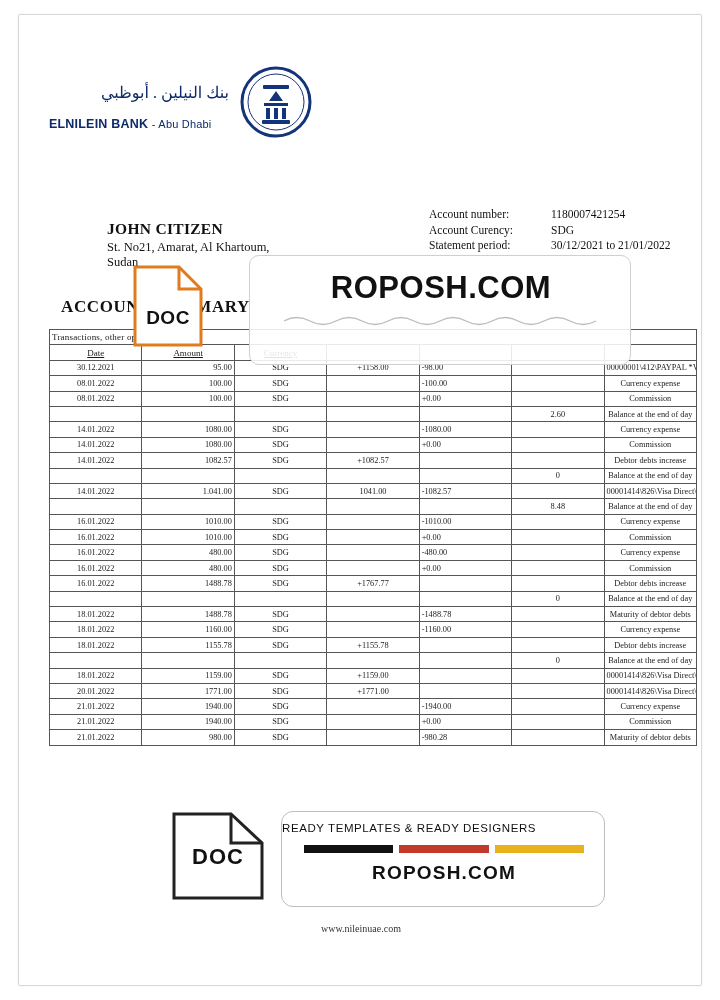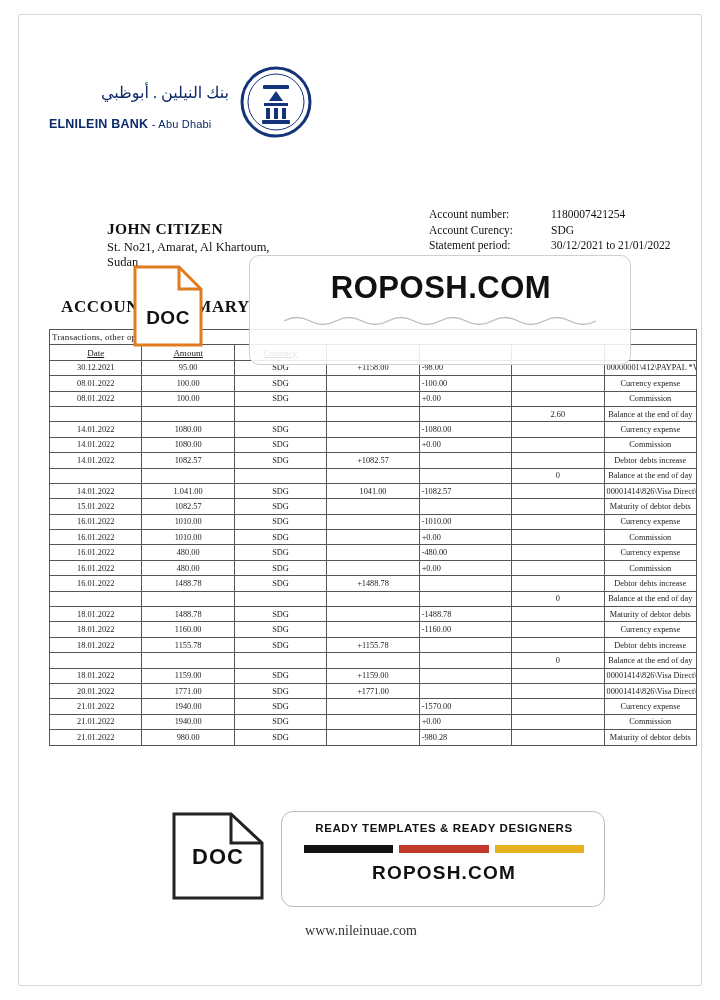--- a/index.html
+++ b/index.html
@@ -156,21 +156,21 @@
     letter-spacing: 0.2px;
   }
   .r-head td {
     text-align: center;
     font-size: 9px;
     font-weight: bold;
     height: 16px;
     text-decoration: underline;
   }
   .c-date  { width: 62px; text-align: center; }
-  .c-amt   { width: 60px; text-align: center; }
+  .c-amt   { width: 60px; text-align: right; }
   .c-cur   { width: 52px; text-align: center; }
   .c-in    { width: 66px; text-align: center; }
   .c-out   { width: 66px; text-align: left; }
   .c-bal   { width: 60px; text-align: center; }
   .c-desc  { width: 282px; text-align: center; }
   .desc-l  { text-align: center; }
 
   
   .wm-top {
     position: absolute;
@@ -258,24 +258,23 @@
     width: 324px;
     height: 96px;
     background: #fff;
     border: 1px solid #bdbdbd;
     border-radius: 12px;
     box-sizing: border-box;
   }
   .footer-card .line1 {
     position: absolute;
     left: 0; top: 10px; width: 324px;
-    text-align: center;
     font-family: "Liberation Sans", sans-serif;
     font-size: 11.5px;
-    font-weight: bold;
+    font-weight: normal;
     color: #111;
     letter-spacing: 0.6px;
   }
   .bars {
     position: absolute;
     left: 22px;
     top: 33px;
     width: 280px;
     height: 8px;
     display: flex;
@@ -292,21 +291,21 @@
     color: #111;
     letter-spacing: 1.2px;
   }
 
   .site {
     position: absolute;
     left: 0;
     top: 908px;
     width: 684px;
     text-align: center;
-    font-size: 14px;
+    font-size: 10px;
     color: #333;
     font-family: "Liberation Serif", serif;
   }
 </style>
 </head>
 <body>
 
 <div id="page">
   <div class="sheet">
 
@@ -446,120 +445,120 @@
             <tr>
               <td class="c-date">14.01.2022</td>
               <td class="c-amt">1.041.00</td>
               <td class="c-cur">SDG</td>
               <td class="c-in">1041.00</td>
               <td class="c-out">-1082.57</td>
               <td class="c-bal"></td>
               <td class="c-desc desc-l">00001414\826\Visa  Direct\Skrill Ltd</td>
             </tr>
             <tr>
-              <td class="c-date">15.01.2022</td>
-              <td class="c-amt">1082.57</td>
-              <td class="c-cur">SDG</td>
-              <td class="c-in"></td>
-              <td class="c-out"></td>
-              <td class="c-bal"></td>
-              <td class="c-desc desc-l">Maturity of debtor debts</td>
-            </tr>
-            <tr>
-              <td class="c-date">16.01.2022</td>
-              <td class="c-amt">1010.00</td>
-              <td class="c-cur">SDG</td>
-              <td class="c-in"></td>
-              <td class="c-out">-1010.00</td>
-              <td class="c-bal"></td>
-              <td class="c-desc desc-l">Currency expense</td>
-            </tr>
-            <tr>
-              <td class="c-date">16.01.2022</td>
-              <td class="c-amt">1010.00</td>
-              <td class="c-cur">SDG</td>
-              <td class="c-in"></td>
-              <td class="c-out">+0.00</td>
-              <td class="c-bal"></td>
-              <td class="c-desc desc-l">Commission</td>
-            </tr>
-            <tr>
-              <td class="c-date">16.01.2022</td>
-              <td class="c-amt">480.00</td>
-              <td class="c-cur">SDG</td>
-              <td class="c-in"></td>
-              <td class="c-out">-480.00</td>
-              <td class="c-bal"></td>
-              <td class="c-desc desc-l">Currency expense</td>
-            </tr>
-            <tr>
-              <td class="c-date">16.01.2022</td>
-              <td class="c-amt">480.00</td>
-              <td class="c-cur">SDG</td>
-              <td class="c-in"></td>
-              <td class="c-out">+0.00</td>
-              <td class="c-bal"></td>
-              <td class="c-desc desc-l">Commission</td>
-            </tr>
-            <tr>
-              <td class="c-date">16.01.2022</td>
-              <td class="c-amt">1488.78</td>
-              <td class="c-cur">SDG</td>
-              <td class="c-in">+1488.78</td>
-              <td class="c-out"></td>
-              <td class="c-bal"></td>
-              <td class="c-desc desc-l">Debtor debts increase</td>
-            </tr>
-            <tr>
               <td class="c-date"></td>
               <td class="c-amt"></td>
               <td class="c-cur"></td>
               <td class="c-in"></td>
               <td class="c-out"></td>
-              <td class="c-bal">0</td>
+              <td class="c-bal">8.48</td>
               <td class="c-desc desc-l">Balance at the end of day</td>
             </tr>
             <tr>
-              <td class="c-date">18.01.2022</td>
+              <td class="c-date">16.01.2022</td>
+              <td class="c-amt">1010.00</td>
+              <td class="c-cur">SDG</td>
+              <td class="c-in"></td>
+              <td class="c-out">-1010.00</td>
+              <td class="c-bal"></td>
+              <td class="c-desc desc-l">Currency expense</td>
+            </tr>
+            <tr>
+              <td class="c-date">16.01.2022</td>
+              <td class="c-amt">1010.00</td>
+              <td class="c-cur">SDG</td>
+              <td class="c-in"></td>
+              <td class="c-out">+0.00</td>
+              <td class="c-bal"></td>
+              <td class="c-desc desc-l">Commission</td>
+            </tr>
+            <tr>
+              <td class="c-date">16.01.2022</td>
+              <td class="c-amt">480.00</td>
+              <td class="c-cur">SDG</td>
+              <td class="c-in"></td>
+              <td class="c-out">-480.00</td>
+              <td class="c-bal"></td>
+              <td class="c-desc desc-l">Currency expense</td>
+            </tr>
+            <tr>
+              <td class="c-date">16.01.2022</td>
+              <td class="c-amt">480.00</td>
+              <td class="c-cur">SDG</td>
+              <td class="c-in"></td>
+              <td class="c-out">+0.00</td>
+              <td class="c-bal"></td>
+              <td class="c-desc desc-l">Commission</td>
+            </tr>
+            <tr>
+              <td class="c-date">16.01.2022</td>
               <td class="c-amt">1488.78</td>
               <td class="c-cur">SDG</td>
-              <td class="c-in"></td>
-              <td class="c-out">-1488.78</td>
-              <td class="c-bal"></td>
-              <td class="c-desc desc-l">Maturity of debtor debts</td>
-            </tr>
-            <tr>
-              <td class="c-date">18.01.2022</td>
-              <td class="c-amt">1160.00</td>
-              <td class="c-cur">SDG</td>
-              <td class="c-in"></td>
-              <td class="c-out">-1160.00</td>
-              <td class="c-bal"></td>
-              <td class="c-desc desc-l">Currency expense</td>
-            </tr>
-            <tr>
-              <td class="c-date">18.01.2022</td>
-              <td class="c-amt">1155.78</td>
-              <td class="c-cur">SDG</td>
-              <td class="c-in">+1155.78</td>
+              <td class="c-in">+1767.77</td>
               <td class="c-out"></td>
               <td class="c-bal"></td>
               <td class="c-desc desc-l">Debtor debts increase</td>
             </tr>
             <tr>
               <td class="c-date"></td>
               <td class="c-amt"></td>
               <td class="c-cur"></td>
               <td class="c-in"></td>
               <td class="c-out"></td>
               <td class="c-bal">0</td>
               <td class="c-desc desc-l">Balance at the end of day</td>
             </tr>
             <tr>
               <td class="c-date">18.01.2022</td>
+              <td class="c-amt">1488.78</td>
+              <td class="c-cur">SDG</td>
+              <td class="c-in"></td>
+              <td class="c-out">-1488.78</td>
+              <td class="c-bal"></td>
+              <td class="c-desc desc-l">Maturity of debtor debts</td>
+            </tr>
+            <tr>
+              <td class="c-date">18.01.2022</td>
+              <td class="c-amt">1160.00</td>
+              <td class="c-cur">SDG</td>
+              <td class="c-in"></td>
+              <td class="c-out">-1160.00</td>
+              <td class="c-bal"></td>
+              <td class="c-desc desc-l">Currency expense</td>
+            </tr>
+            <tr>
+              <td class="c-date">18.01.2022</td>
+              <td class="c-amt">1155.78</td>
+              <td class="c-cur">SDG</td>
+              <td class="c-in">+1155.78</td>
+              <td class="c-out"></td>
+              <td class="c-bal"></td>
+              <td class="c-desc desc-l">Debtor debts increase</td>
+            </tr>
+            <tr>
+              <td class="c-date"></td>
+              <td class="c-amt"></td>
+              <td class="c-cur"></td>
+              <td class="c-in"></td>
+              <td class="c-out"></td>
+              <td class="c-bal">0</td>
+              <td class="c-desc desc-l">Balance at the end of day</td>
+            </tr>
+            <tr>
+              <td class="c-date">18.01.2022</td>
               <td class="c-amt">1159.00</td>
               <td class="c-cur">SDG</td>
               <td class="c-in">+1159.00</td>
               <td class="c-out"></td>
               <td class="c-bal"></td>
               <td class="c-desc desc-l">00001414\826\Visa  Direct\Skrill Ltd</td>
             </tr>
             <tr>
               <td class="c-date">20.01.2022</td>
               <td class="c-amt">1771.00</td>
@@ -567,21 +566,21 @@
               <td class="c-in">+1771.00</td>
               <td class="c-out"></td>
               <td class="c-bal"></td>
               <td class="c-desc desc-l">00001414\826\Visa  Direct\Skrill Ltd</td>
             </tr>
             <tr>
               <td class="c-date">21.01.2022</td>
               <td class="c-amt">1940.00</td>
               <td class="c-cur">SDG</td>
               <td class="c-in"></td>
-              <td class="c-out">-1570.00</td>
+              <td class="c-out">-1940.00</td>
               <td class="c-bal"></td>
               <td class="c-desc desc-l">Currency expense</td>
             </tr>
             <tr>
               <td class="c-date">21.01.2022</td>
               <td class="c-amt">1940.00</td>
               <td class="c-cur">SDG</td>
               <td class="c-in"></td>
               <td class="c-out">+0.00</td>
               <td class="c-bal"></td>

